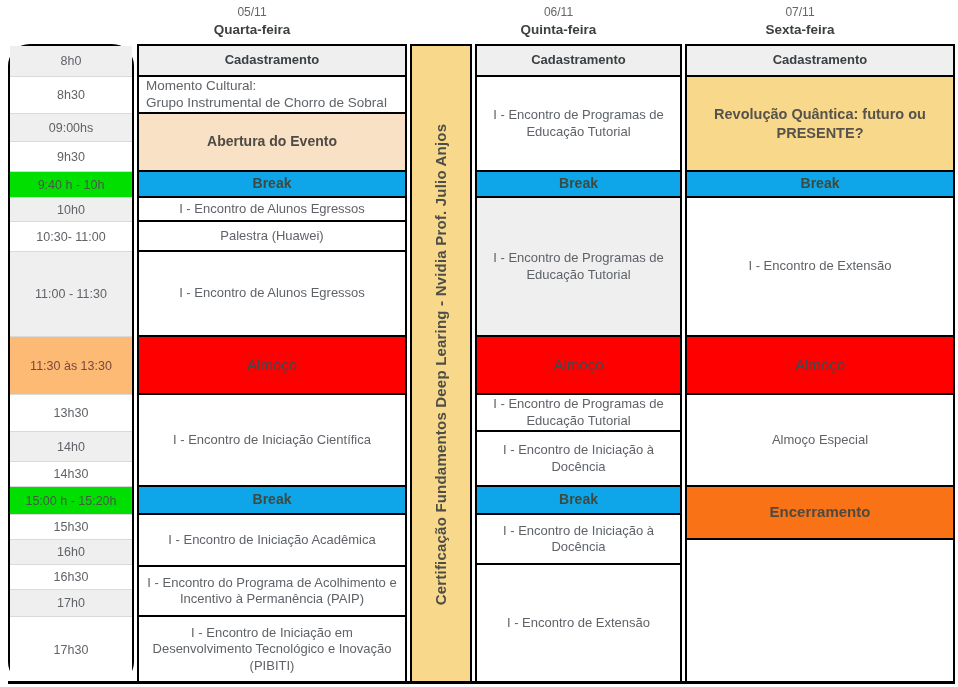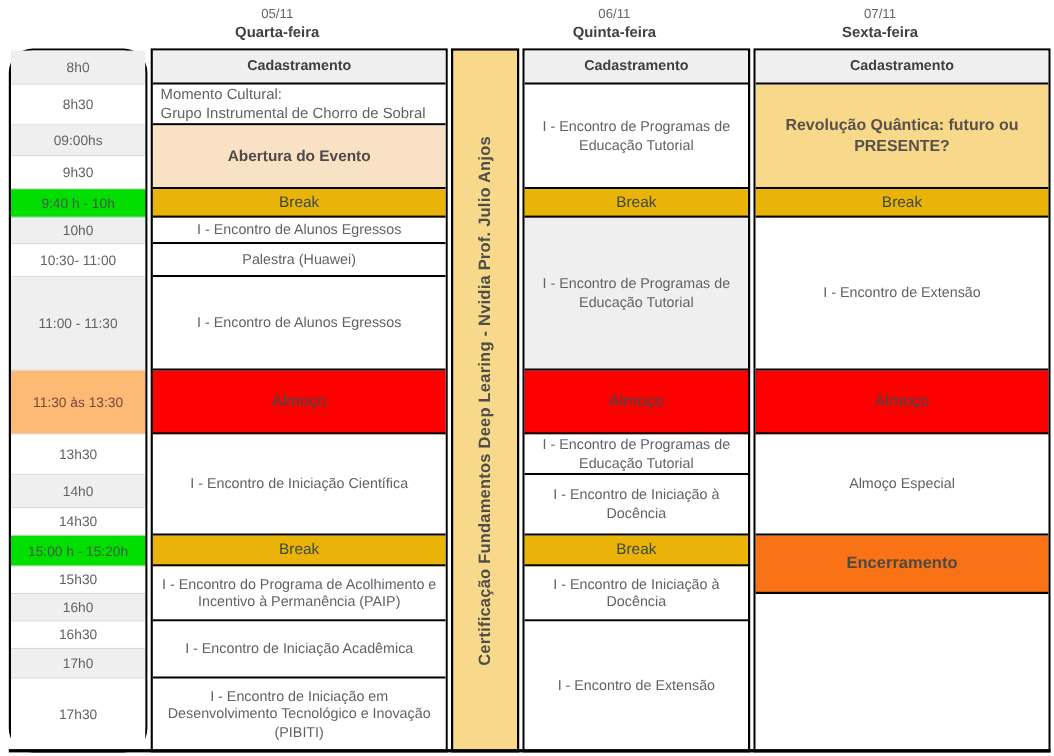--- a/index.html
+++ b/index.html
@@ -19,21 +19,21 @@
   }
   .c {
     box-sizing:border-box; border-bottom:2px solid #000; flex:0 0 auto;
     display:flex; align-items:center; justify-content:center;
     text-align:center; font-size:13px; color:#5F6368; line-height:1.25; padding:1px 5px;
     background:#fff;
   }
   .c:last-child { border-bottom:none; }
   .hdr  { background:#EFEFEF; font-weight:bold; color:#3C4043; }
   .grayc{ background:#EFEFEF; }
-  .break{ background:#eab308; font-weight:normal; font-size:14px; color:#3D4A40; }
+  .break{ background:#0ea5e9; font-weight:bold; font-size:14px; color:#3D4A40; }
   .lunch{ background:#FF0000; font-weight:normal; font-size:15px; color:#3E4A4E; }
   .peach{ background:#F9E1C5; font-weight:bold; font-size:14px; color:#4E4A45; }
   .goldc{ background:#F8D88A; font-weight:bold; font-size:14.5px; color:#57524B; }
   .cream{ background:#f97316; font-weight:bold; font-size:15px; color:#4E4A40; }
   .leftc{ justify-content:flex-start; text-align:left; padding-left:7px; white-space:pre-line; font-size:13.5px; }
 
   
   .t {
     box-sizing:border-box; border-bottom:1px solid #D9D9D9; flex:0 0 auto;
     display:flex; align-items:center; justify-content:center;
@@ -98,22 +98,22 @@
     <div class="c leftc" style="height:37px">Momento Cultural:
 Grupo Instrumental de Chorro de Sobral</div>
     <div class="c peach" style="height:58px">Abertura do Evento</div>
     <div class="c break" style="height:26px">Break</div>
     <div class="c" style="height:24px">I - Encontro de Alunos Egressos</div>
     <div class="c" style="height:30px">Palestra (Huawei)</div>
     <div class="c" style="height:85px">I - Encontro de Alunos Egressos</div>
     <div class="c lunch" style="height:58px">Almoço</div>
     <div class="c" style="height:92px">I - Encontro de Iniciação Científica</div>
     <div class="c break" style="height:28px">Break</div>
+    <div class="c" style="height:52px">I - Encontro de Iniciação Acadêmica</div>
     <div class="c" style="height:50px">I - Encontro do Programa de Acolhimento e Incentivo à Permanência (PAIP)</div>
-    <div class="c" style="height:52px">I - Encontro de Iniciação Acadêmica</div>
     <div class="c" style="height:65px">I - Encontro de Iniciação em Desenvolvimento Tecnológico e Inovação (PIBITI)</div>
   </div>
 
   <div class="block goldblock" style="left:410px;width:62px;">
     <div class="vtext">Certificação Fundamentos Deep Learing - Nvidia  Prof. Julio Anjos</div>
   </div>
 
   <div class="block" style="left:475px;width:207px;">
     <div class="c hdr" style="height:31px">Cadastramento</div>
     <div class="c" style="height:95px">I - Encontro de Programas de Educação Tutorial</div>

